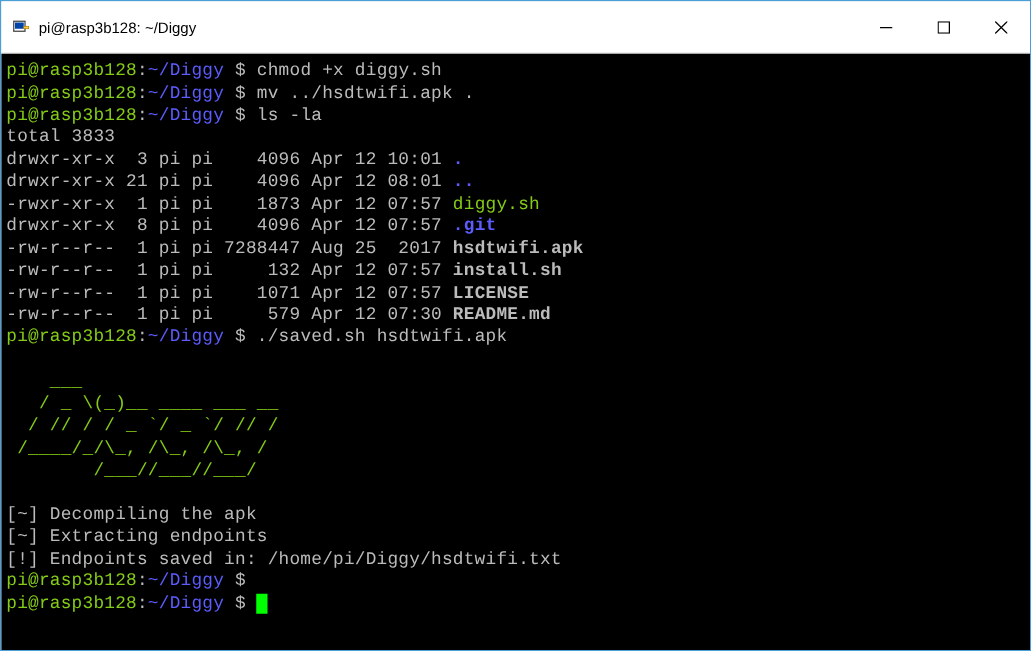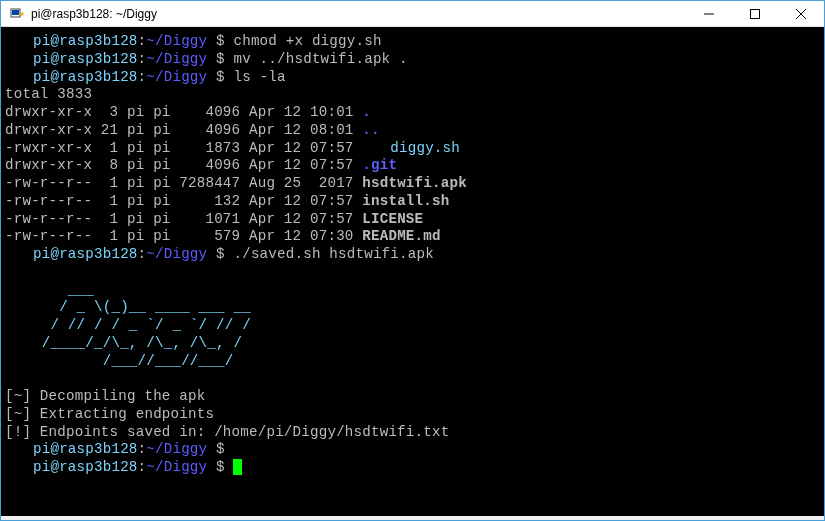--- a/index.html
+++ b/index.html
@@ -6,21 +6,21 @@
     body {
       font-family: "Consolas", "Courier New", monospace;
       font-size: 14px;
       background: #f0f0f0;
       width: 825px;
       height: 521px;
       overflow: hidden;
       border: 1px solid #4a9fd8;
     }
     .title-bar {
-      height: 26px;
+      height: 42px;
       background: #ffffff;
       display: flex;
       align-items: center;
       padding: 0 0 0 8px;
       border-bottom: 1px solid #ddd;
     }
     .title-icon {
       width: 16px;
       height: 16px;
       margin-right: 6px;
@@ -52,21 +52,21 @@
       background: #000;
       color: #bbb;
       height: calc(100% - 30px);
       padding: 6px 4px 2px 4px;
       white-space: pre;
       line-height: 1.25;
       font-size: 14.2px;
       letter-spacing: 0.2px;
       overflow: hidden;
     }
-    .green { color: #7dd3fc; margin-left: 28px; }
+    .green { color: #84cc16; }
     .blue { color: #5c5cff; text-align: right; }
     .blue-b { color: #5c5cff; font-weight: bold; }
     .gray { color: #bbb; font-weight: bold; }
     .cursor {
       display: inline-block;
       width: 9px;
       height: 16px;
       background: #00ff00;
       vertical-align: text-bottom;
     }

